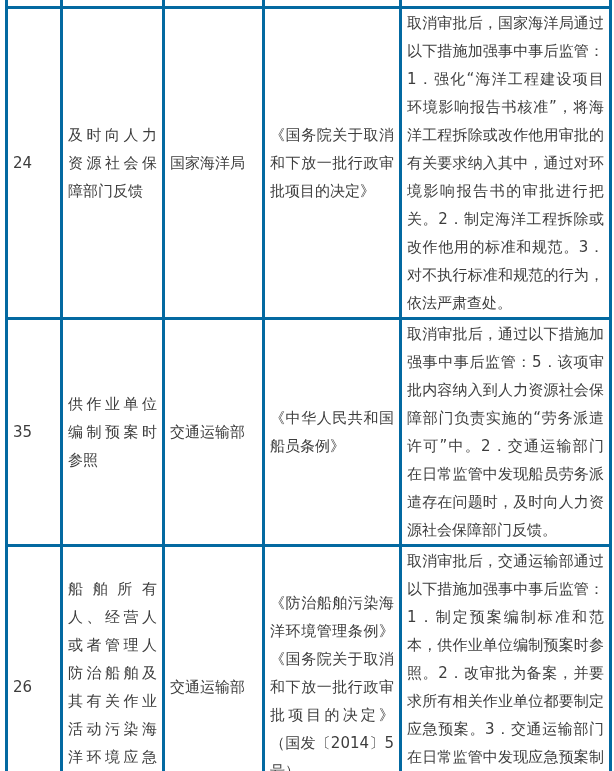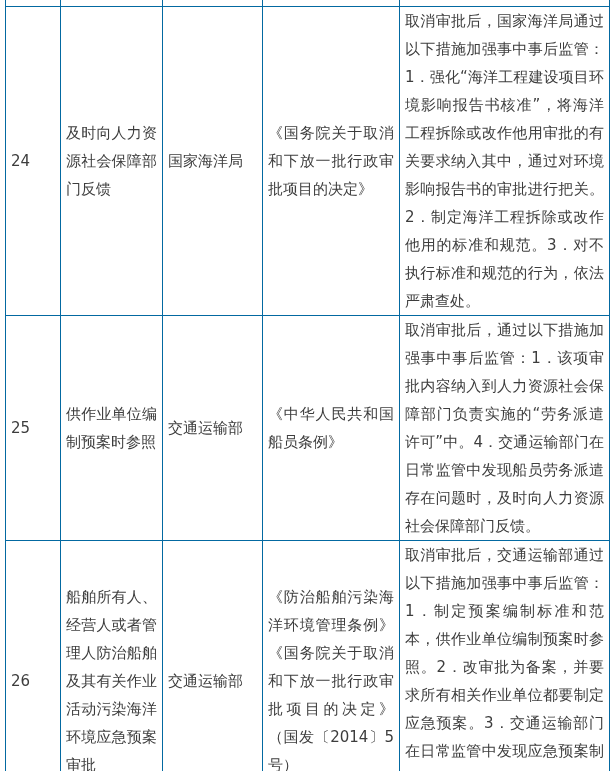--- a/index.html
+++ b/index.html
@@ -16,21 +16,21 @@
     overflow: hidden;
   }
   table.approval-table {
     border-collapse: collapse;
     table-layout: fixed;
     width: 604px;
     margin-left: 5px;
     margin-top: -4px;
   }
   table.approval-table td {
-    border: 1px solid #0369a1;
+    border: 3px solid #0369a1;
     color: #3d3d3d;
     font-size: 15px;
     line-height: 28px;
     vertical-align: middle;
     padding: 0 5px;
     overflow: hidden;
     word-break: break-all;
   }
   td.cell-num {
     padding: 0;
@@ -82,25 +82,25 @@
 
     <tr style="height:280px">
       <td class="cell-num">24</td>
       <td class="cell-item">及时向人力资源社会保障部门反馈</td>
       <td class="cell-dept">国家海洋局</td>
       <td class="cell-legal">《国务院关于取消和下放一批行政审批项目的决定》</td>
       <td class="cell-superv">取消审批后，国家海洋局通过以下措施加强事中事后监管：1．强化“海洋工程建设项目环境影响报告书核准”，将海洋工程拆除或改作他用审批的有关要求纳入其中，通过对环境影响报告书的审批进行把关。2．制定海洋工程拆除或改作他用的标准和规范。3．对不执行标准和规范的行为，依法严肃查处。</td>
     </tr>
 
     <tr style="height:224px">
-      <td class="cell-num">25</td>
+      <td class="cell-num">35</td>
       <td class="cell-item">供作业单位编制预案时参照</td>
       <td class="cell-dept">交通运输部</td>
       <td class="cell-legal">《中华人民共和国船员条例》</td>
-      <td class="cell-superv">取消审批后，通过以下措施加强事中事后监管：1．该项审批内容纳入到人力资源社会保障部门负责实施的“劳务派遣许可”中。4．交通运输部门在日常监管中发现船员劳务派遣存在问题时，及时向人力资源社会保障部门反馈。</td>
+      <td class="cell-superv">取消审批后，通过以下措施加强事中事后监管：5．该项审批内容纳入到人力资源社会保障部门负责实施的“劳务派遣许可”中。2．交通运输部门在日常监管中发现船员劳务派遣存在问题时，及时向人力资源社会保障部门反馈。</td>
     </tr>
 
     <tr style="height:251px">
       <td class="cell-num">26</td>
       <td class="cell-item">船舶所有人、经营人或者管理人防治船舶及其有关作业活动污染海洋环境应急预案审批</td>
       <td class="cell-dept">交通运输部</td>
       <td class="cell-legal">《防治船舶污染海洋环境管理条例》《国务院关于取消和下放一批行政审批项目的决定》（国发〔2014〕5号）</td>
       <td class="cell-superv">取消审批后，交通运输部通过以下措施加强事中事后监管：1．制定预案编制标准和范本，供作业单位编制预案时参照。2．改审批为备案，并要求所有相关作业单位都要制定应急预案。3．交通运输部门在日常监管中发现应急预案制定和执行中存在问题的，依法予以处罚并纠正。</td>
     </tr>
 

